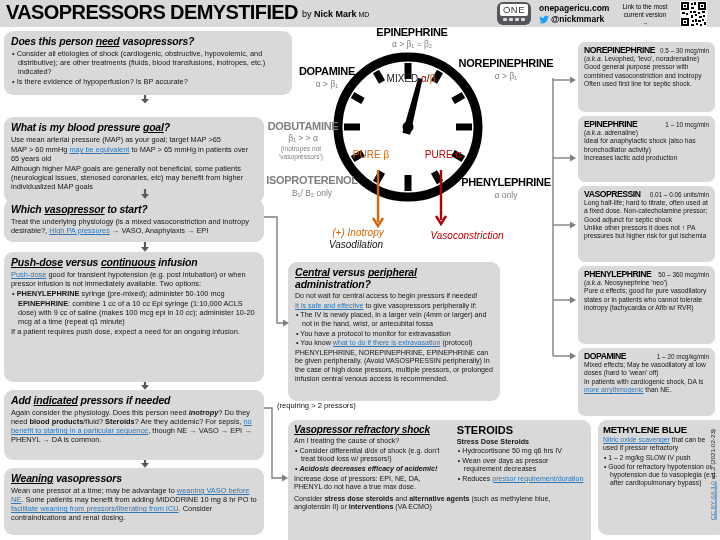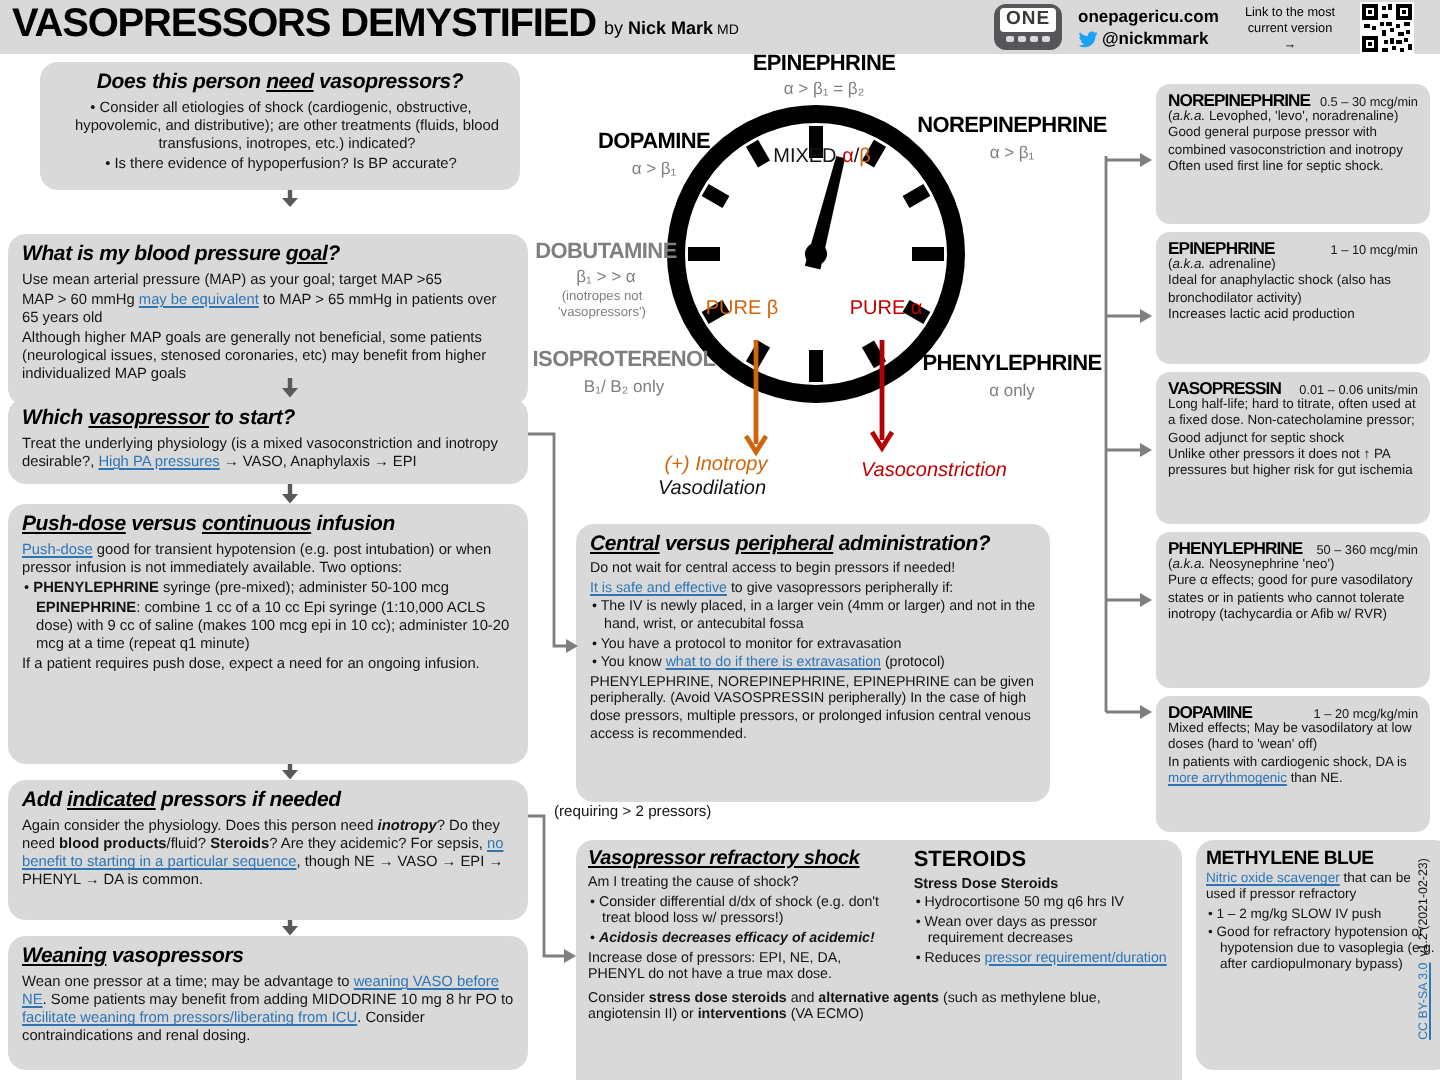--- a/index.html
+++ b/index.html
@@ -5,21 +5,21 @@
   html,body{margin:0;padding:0;background:#fff;}
   #page{position:relative;width:720px;height:540px;background:#fff;overflow:hidden;
         font-family:"Liberation Sans","DejaVu Sans",sans-serif;color:#141414;}
   
   .hdr{position:absolute;left:0;top:0;width:720px;height:27px;background:#D9D9D9;}
   .hdr-title{position:absolute;left:6px;top:1px;font-size:20px;font-weight:bold;letter-spacing:-0.6px;color:#000;white-space:nowrap;}
   .hdr-by{position:absolute;left:302px;top:9px;font-size:9px;white-space:nowrap;color:#000;}
   .hdr-by .auth{font-weight:bold;}
   .hdr-by .md{font-size:7px;}
   .one-logo{position:absolute;left:497px;top:2px;width:34px;height:23px;background:#54565A;border-radius:6px;padding:2px 3px;box-sizing:border-box;}
-  .one-logo .scr{background:#fff;border-radius:2px;height:12px;text-align:center;font-size:9.5px;font-weight:bold;color:#3a3a3c;line-height:12px;letter-spacing:0.5px;}
+  .one-logo .scr{background:#fff;border-radius:2px;height:12px;text-align:center;font-size:9.5px;font-weight:normal;color:#3a3a3c;line-height:12px;letter-spacing:0.5px;}
   .one-logo .dots{display:flex;justify-content:space-between;padding:2px 3px 0;}
   .one-logo .dots i{width:3.5px;height:3px;background:#d9d9d9;border-radius:1px;}
   .hdr-site{position:absolute;left:539px;top:3px;font-size:8.5px;font-weight:bold;color:#000;white-space:nowrap;}
   .hdr-handle{position:absolute;left:539px;top:14px;font-size:8.5px;font-weight:bold;color:#000;white-space:nowrap;display:flex;align-items:center;gap:2px;}
   .hdr-linknote{position:absolute;left:620px;top:3px;width:50px;font-size:6.4px;line-height:1.25;text-align:center;color:#000;}
   .qr{position:absolute;left:680px;top:1px;}
   
   .box{position:absolute;background:#D9D9D9;border-radius:9px;padding:4px 7px;box-sizing:border-box;}
   .bt{font-weight:bold;font-style:italic;font-size:10.5px;margin:0 0 2px;color:#000;letter-spacing:-0.2px;}
   .p{font-size:7.4px;line-height:1.22;margin:0 0 1px;color:#141414;}
@@ -108,21 +108,21 @@
         <rect x="15" y="18" width="2" height="3" fill="#000"></rect>
       <rect x="18" y="19" width="3" height="2" fill="#000"></rect>
         <rect x="22" y="18" width="2" height="2" fill="#000"></rect>
         <rect x="11" y="23" width="3" height="2" fill="#000"></rect>
         <rect x="16" y="22" width="2" height="2" fill="#000"></rect>
       <rect x="20" y="23" width="2" height="2" fill="#000"></rect>
         <rect x="24" y="21" width="2" height="3" fill="#000"></rect>
     </svg>
   </div>
 
-  <div class="box" style="left:20px;top:31px;width:240px;height:64px;text-align:center;">
+  <div class="box" style="left:4px;top:31px;width:288px;height:64px;">
     <div class="bt"><span>Does this person </span><span class="seg-u">need</span><span> vasopressors?</span></div>
     <div class="p bullet"><span>• Consider all etiologies of shock (cardiogenic, obstructive, hypovolemic, and distributive); are other treatments (fluids, blood transfusions, inotropes, etc.) indicated?</span></div>
     <div class="p bullet"><span>• Is there evidence of hypoperfusion? Is BP accurate?</span></div>
   </div>
 
   <div class="box" style="left:4px;top:103px;width:260px;height:86px;margin-top:14px;">
     <div class="bt"><span>What is my blood pressure </span><span class="seg-u">goal</span><span>?</span></div>
     <div class="p"><span>Use mean arterial pressure (MAP) as your goal; target MAP &gt;65</span></div>
     <div class="p"><span>MAP &gt; 60 mmHg </span><span class="seg-l">may be equivalent</span><span> to MAP &gt; 65 mmHg in patients over 65 years old</span></div>
     <div class="p"><span>Although higher MAP goals are generally not beneficial, some patients (neurological issues, stenosed coronaries, etc) may benefit from higher individualized MAP goals</span></div>
@@ -187,21 +187,21 @@
     <div class="cl" style="left:506px;top:176px;">PHENYLEPHRINE</div>
     <div class="cls" style="left:506px;top:190px;">α only</div>
     <div class="inlab" style="left:411px;top:73px;"><span>MIXED </span><span class="seg-r">α</span><span>/</span><span class="seg-o">β</span></div>
     <div class="inlab seg-o" style="left:371px;top:149px;">PURE β</div>
     <div class="inlab seg-r" style="left:443px;top:149px;">PURE α</div>
     <div class="flab seg-o" style="left:358px;top:227px;">(+) Inotropy</div>
     <div class="flab" style="left:356px;top:239px;">Vasodilation</div>
     <div class="flab seg-r" style="left:467px;top:230px;">Vasoconstriction</div>
   </div>
 
-  <div class="box" style="left:288px;top:262px;width:237px;height:139px;">
+  <div class="box" style="left:288px;top:262px;width:212px;height:139px;">
     <div class="bt"><span class="seg-u">Central</span><span> versus </span><span class="seg-u">peripheral</span><span> administration?</span></div>
     <div class="p" style="font-size:7.1px"><span>Do not wait for central access to begin pressors if needed!</span></div>
     <div class="p" style="font-size:7.1px"><span class="seg-l">It is safe and effective</span><span> to give vasopressors peripherally if:</span></div>
     <div class="p bullet" style="font-size:7.1px"><span>• The IV is newly placed, in a larger vein (4mm or larger) and not in the hand, wrist, or antecubital fossa</span></div>
     <div class="p bullet" style="font-size:7.1px"><span>• You have a protocol to monitor for extravasation</span></div>
     <div class="p bullet" style="font-size:7.1px"><span>• You know </span><span class="seg-l">what to do if there is extravasation</span><span> (protocol)</span></div>
     <div class="p" style="font-size:7.1px"><span>PHENYLEPHRINE, NOREPINEPHRINE, EPINEPHRINE can be given peripherally. (Avoid VASOSPRESSIN peripherally) In the case of high dose pressors, multiple pressors, or prolonged infusion central venous access is recommended.</span></div>
   </div>
 
   <div class="requiring">(requiring &gt; 2 pressors)</div>

